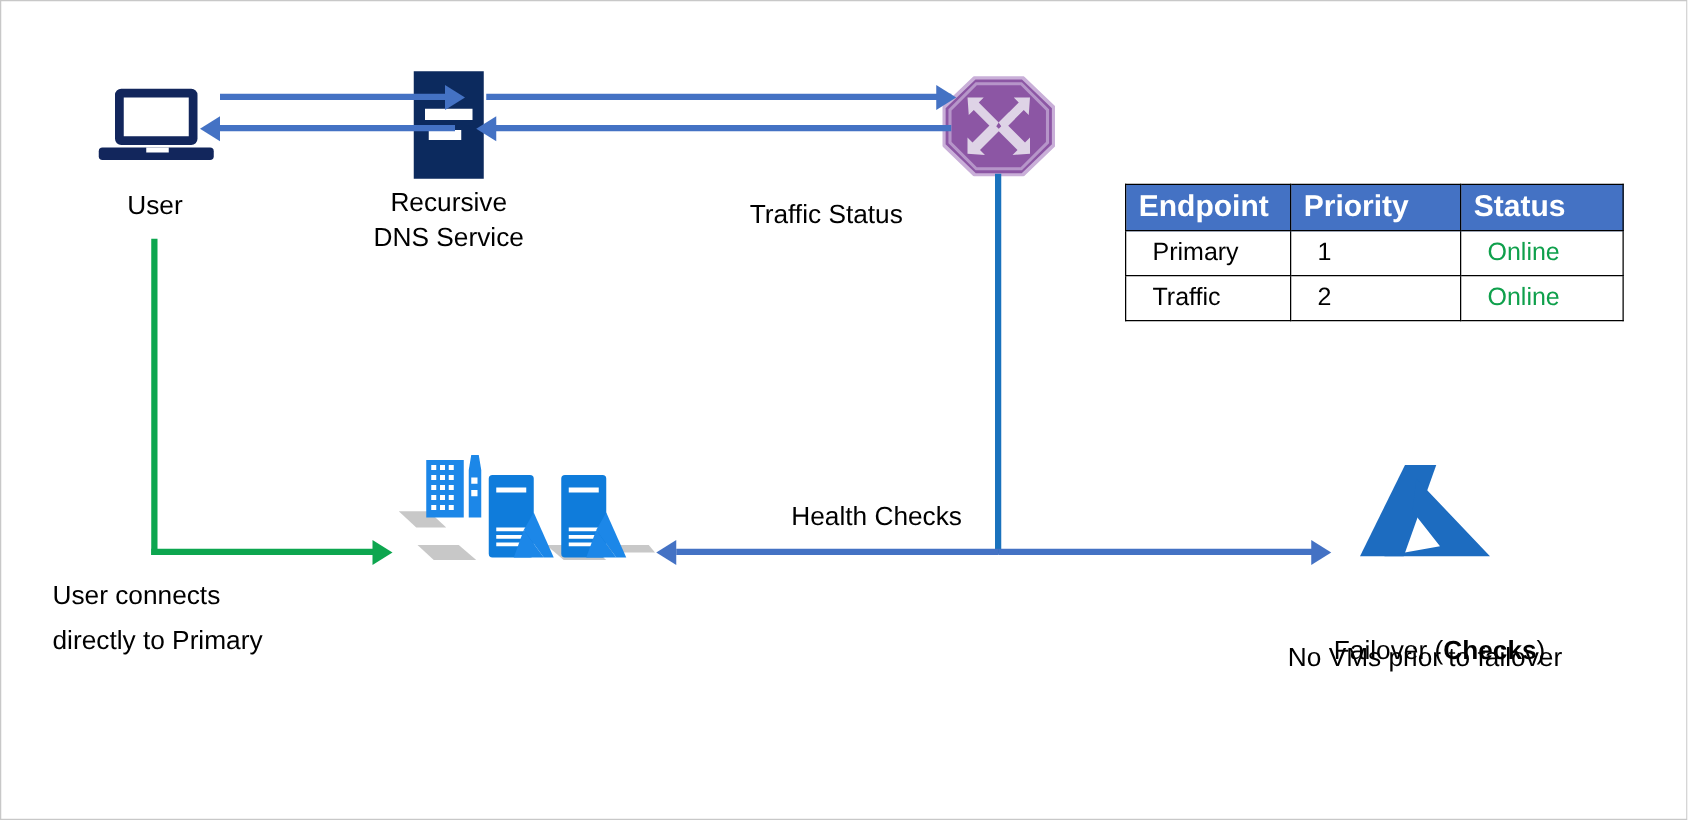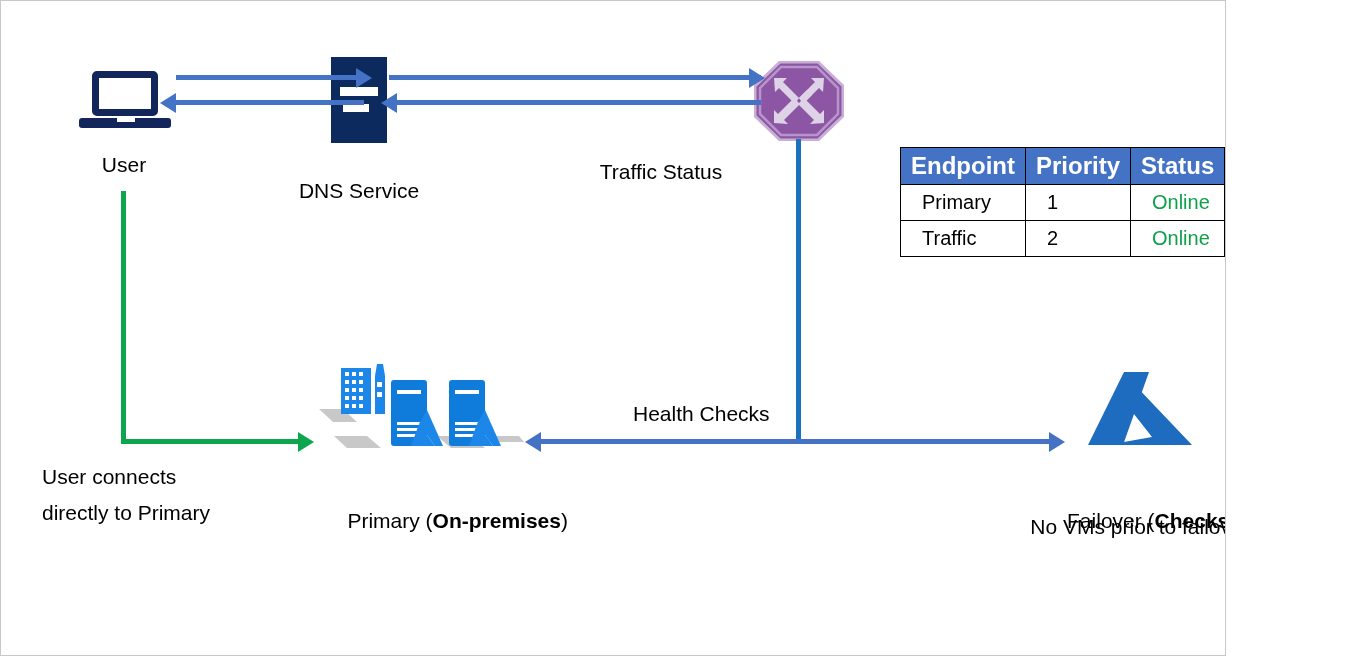--- a/index.html
+++ b/index.html
@@ -5,21 +5,21 @@
   html, body {
     margin: 0;
     padding: 0;
     background: #ffffff;
   }
   body {
     font-family: "Liberation Sans", sans-serif;
   }
   #canvas {
     position: relative;
-    width: 1226px;
+    width: 1350px;
     height: 656px;
     background: #ffffff;
     border: 1px solid #c8c8c8;
     box-sizing: border-box;
     overflow: hidden;
   }
   .lbl {
     position: absolute;
     color: #000000;
     font-size: 21px;
@@ -117,20 +117,21 @@
     <div class="base"></div>
     <div class="notch"></div>
   </div>
   <div class="lbl center" style="left:63px; top:150px; width:120px;">User</div>
 
   <div id="dns-icon">
     <div class="body"></div>
     <div class="bar1"></div>
     <div class="bar2"></div>
   </div>
+  <div class="lbl center" style="left:278px; top:148px; width:160px;">Recursive</div>
   <div class="lbl center" style="left:278px; top:176px; width:160px;">DNS Service</div>
 
   <div id="tm-icon">
     <svg width="90" height="80" viewBox="0 0 90 80">
       <polygon points="26,1 64,1 89,25 89,55 64,79 26,79 1,55 1,25" fill="#8C56A4" stroke="#C9AFD8" stroke-width="3"></polygon>
       <polygon points="27,6 63,6 84,27 84,53 63,74 27,74 6,53 6,27" fill="none" stroke="#B695C9" stroke-width="2.5"></polygon>
       <g fill="#DED3E6">
 
         <polygon points="20,17 33,17 29,21 45,37 41,43 25,27 21,31"></polygon>
         <polygon points="45,37 53,29 58,34 50,42"></polygon>
@@ -215,23 +216,20 @@
       <polygon points="116,82 100,60 108,46 124,82" fill="#1C87E8"></polygon>
 
       <rect x="130" y="16" width="36" height="66" rx="3" fill="#0F7CDB"></rect>
       <rect x="136" y="26" width="24" height="4" fill="#ffffff"></rect>
       <rect x="136" y="58" width="24" height="3" fill="#ffffff"></rect>
       <rect x="136" y="64" width="24" height="3" fill="#ffffff"></rect>
       <rect x="136" y="70" width="24" height="3" fill="#ffffff"></rect>
       <polygon points="166,82 150,82 158,60 174,82" fill="#1C87E8"></polygon>
       <polygon points="174,82 158,60 166,46 182,82" fill="#1C87E8"></polygon>
     </svg>
-  </div>
-  <div class="lbl center" style="left:240px; top:478px; width:410px;">
-    <span>Primary (</span><b>On-premises</b><span>)</span>
   </div>
 
   <div id="azure-icon">
     <svg width="108" height="82" viewBox="0 0 108 82">
       <polygon points="38,3 63,3 37,76 2,76" fill="#1D6CC0"></polygon>
       <polygon points="47,14 106,76 21,76 66,68 44,40" fill="#1D6CC0"></polygon>
     </svg>
   </div>
   <div class="lbl center" style="left:960px; top:478px; width:358px;">
     <span>Failover (</span><b>Checks</b><span>)</span>

